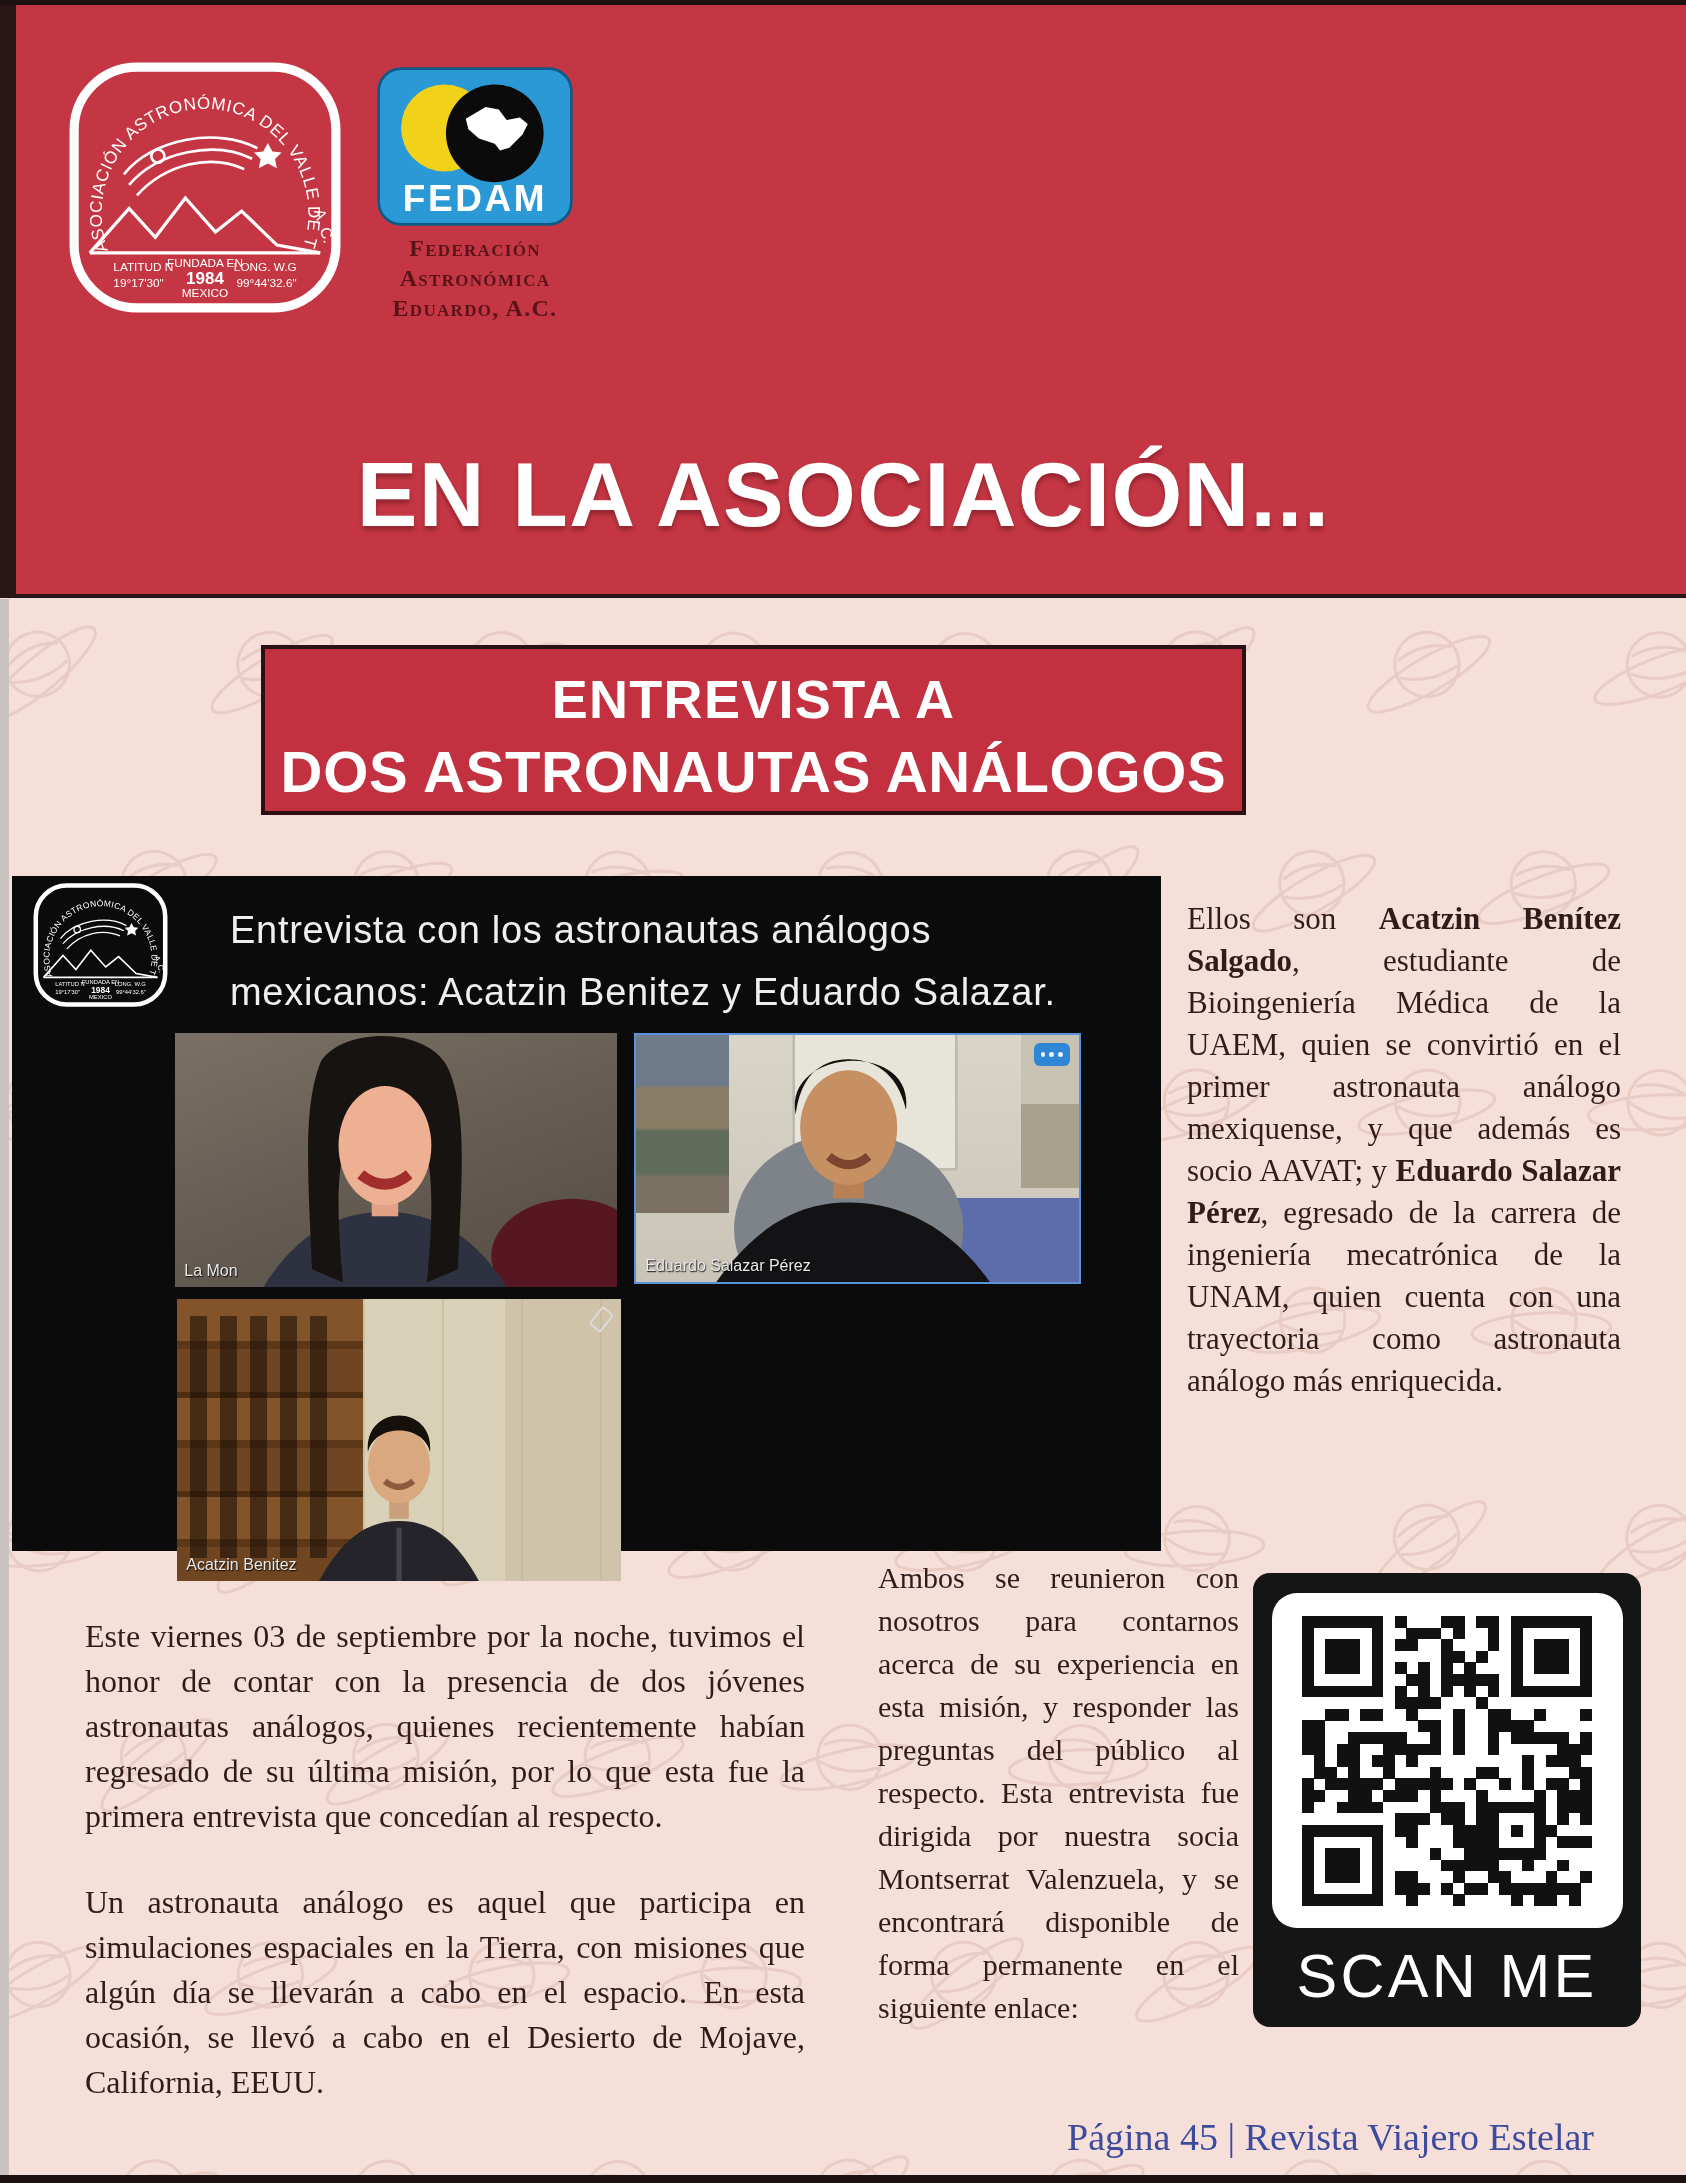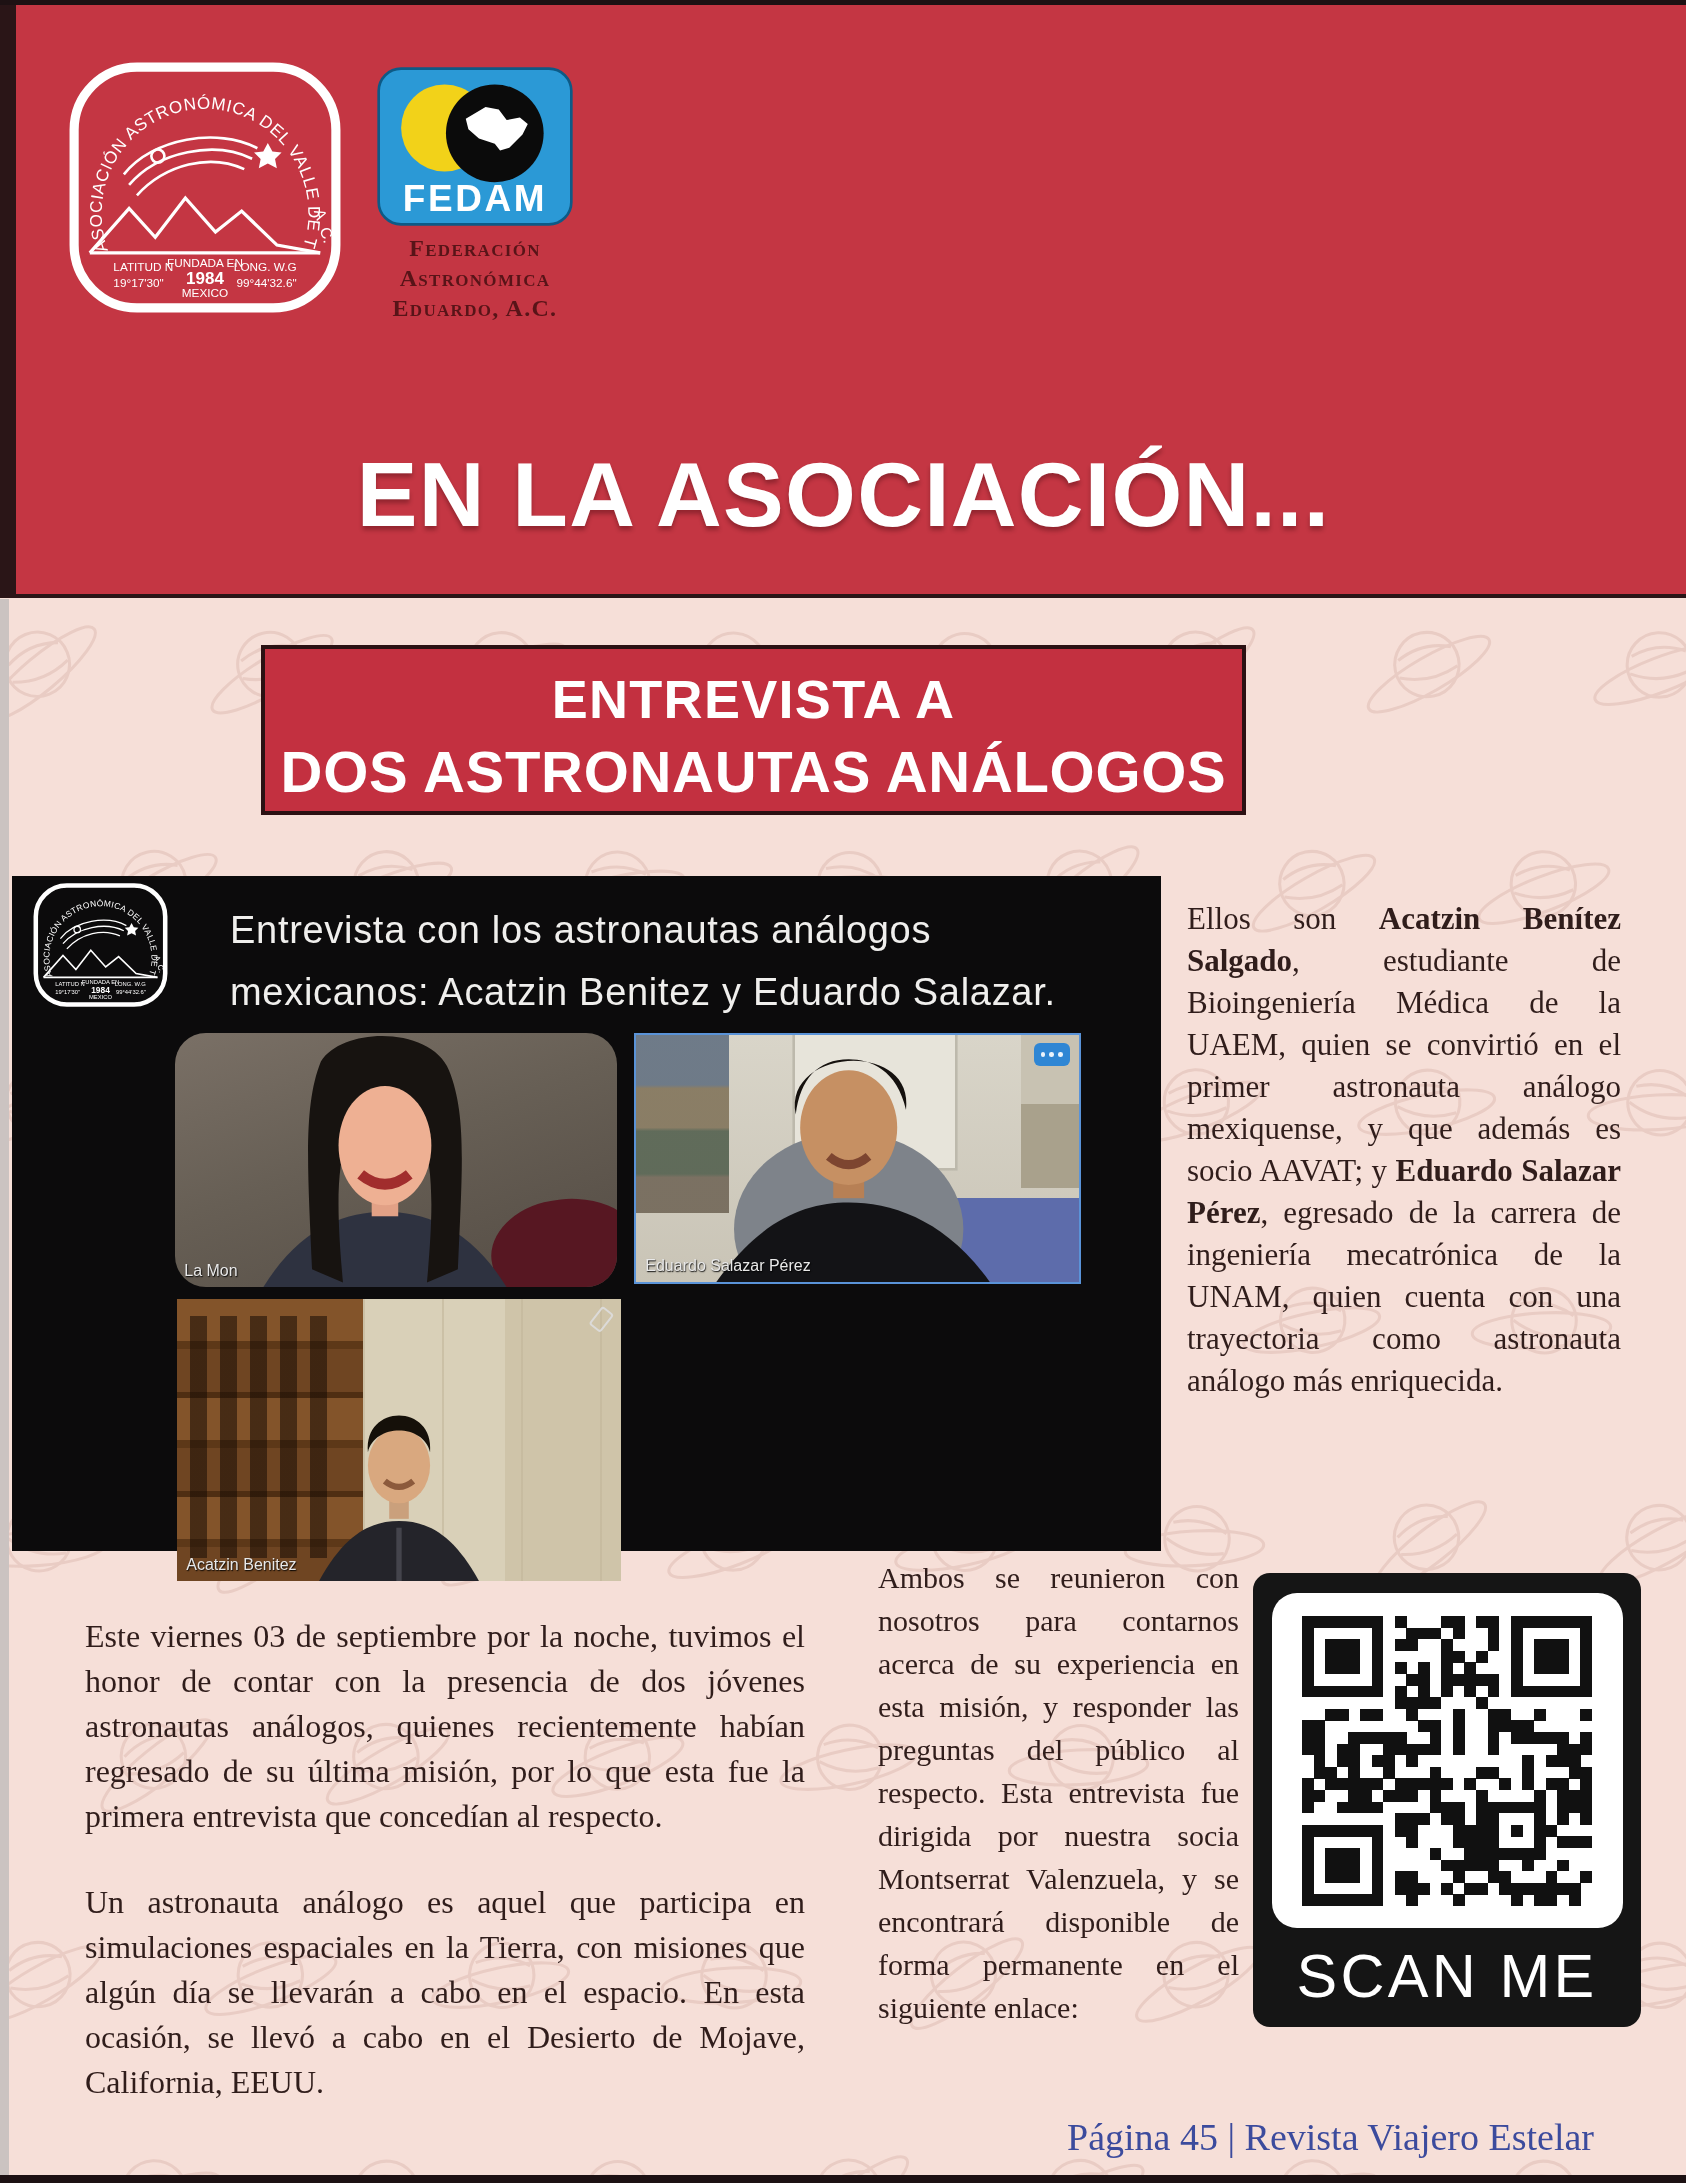--- a/index.html
+++ b/index.html
@@ -43,21 +43,21 @@
   
   .shot{position:absolute;left:12px;top:876px;width:1149px;height:675px;background:#0c0b0c;}
   .aavt-small{position:absolute;left:17px;top:2.6px;width:143px;height:132px;color:#fff;}
   .cap{position:absolute;left:218px;top:22.5px;font-family:"Liberation Sans",sans-serif;
        font-size:38px;line-height:62px;color:#f0efed;letter-spacing:0.7px;}
   .tile{position:absolute;overflow:hidden;}
   .tile .person{position:absolute;left:0;bottom:0;width:100%;height:100%;}
   .nick{position:absolute;left:9.3px;bottom:6.6px;font-family:"Liberation Sans",sans-serif;
         font-size:16px;color:#e9e9e9;text-shadow:0.7px 0.7px 1.3px #000;z-index:3;}
   .tile1{left:163px;top:157px;width:442px;height:254px;
-         background:linear-gradient(160deg,#7a7066 0%,#675f55 45%,#544c44 100%);border-radius:31px;}
+         background:linear-gradient(160deg,#7a7066 0%,#675f55 45%,#544c44 100%);}
   .t1-obj{position:absolute;right:-26.5px;bottom:-22.5px;width:152px;height:112px;background:#571722;
           border-radius:45% 60% 30% 50%;transform:rotate(-14deg);}
   .tile2{left:622px;top:157px;width:447px;height:251px;background:linear-gradient(#d9d5c9,#c9c4b6);
          border:2.6px solid #5a93d8;box-sizing:border-box;}
   .t2-window{position:absolute;left:36%;top:0;width:36%;height:54%;background:#e7e4da;box-shadow:0 0 0 2.6px #bdb9ac;}
   .t2-frames{position:absolute;left:0;top:0;width:21%;height:72%;opacity:.85;
      background:linear-gradient(180deg,#5c6b7d 0 28%,#7d6f55 30% 52%,#4c5a48 54% 78%,#6c6152 80% 100%);}
   .t2-shelf{position:absolute;right:0;top:0;width:13%;height:62%;
      background:linear-gradient(180deg,#c8c2b2 0 45%,#a9a18c 45% 100%);}
   .t2-couch{position:absolute;right:-4%;bottom:-6%;width:46%;height:40%;background:#5d6cab;border-radius:17px 17px 0 0;}

